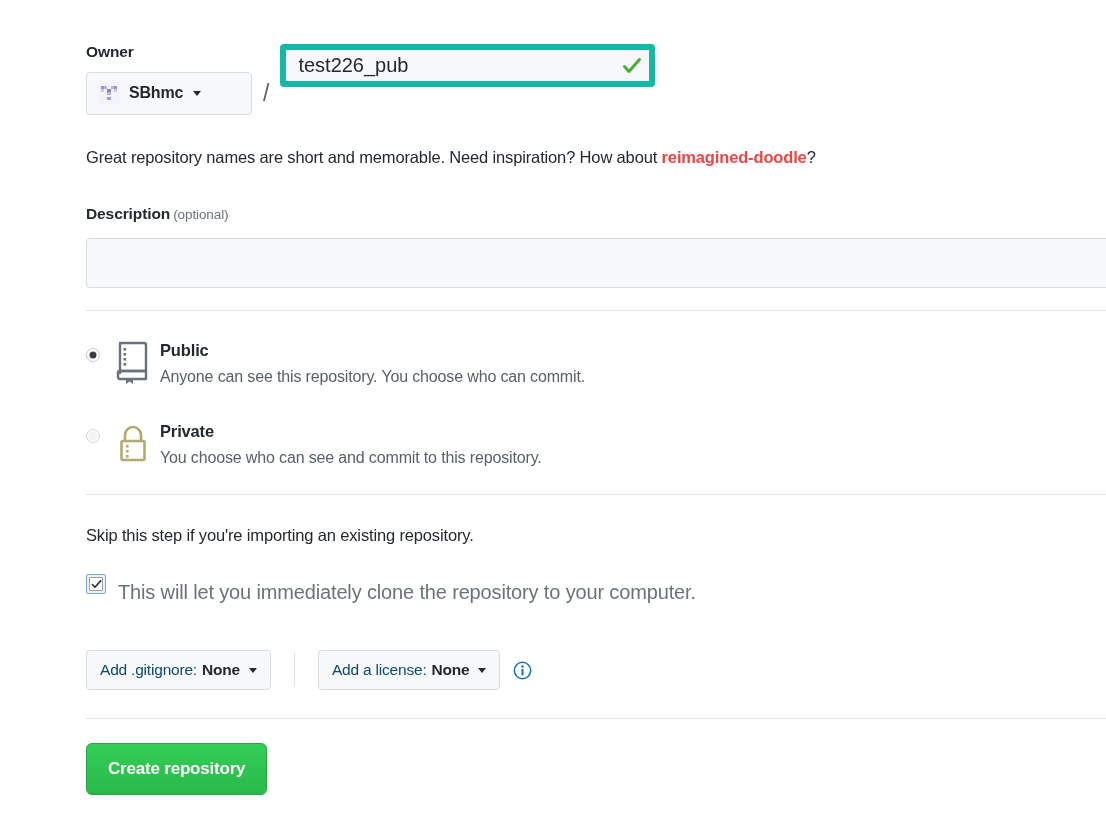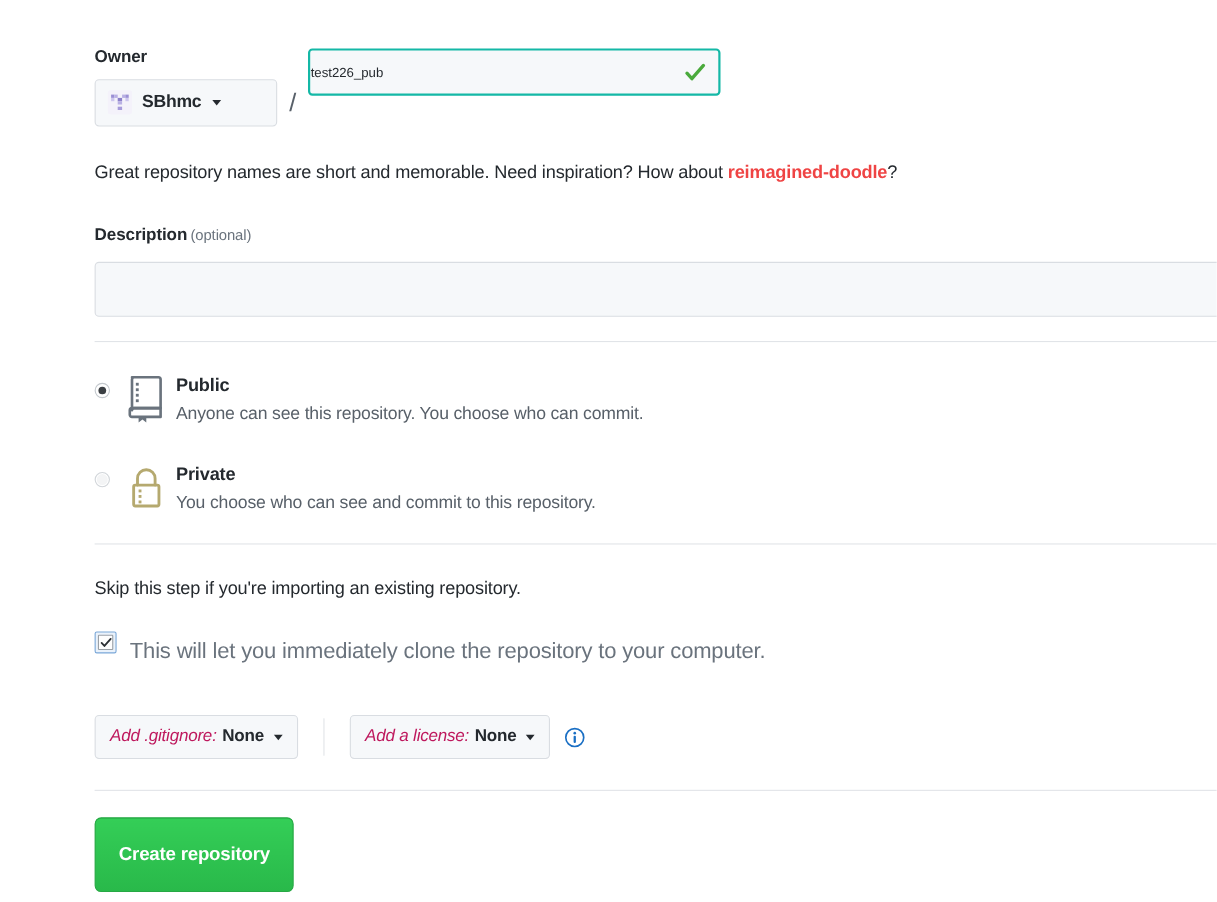--- a/index.html
+++ b/index.html
@@ -90,24 +90,24 @@
 
   .repo-input-wrap {
     position: relative;
     width: 375px;
     height: 43px;
   }
   .repo-input {
     width: 100%;
     height: 43px;
     background: #f6f8fa;
-    border: 2px solid #14b8a6;
+    border: 6px solid #14b8a6;
     border-radius: 4px;
-    padding: 0 44px 0 0;
-    font-size: 12px;
+    padding: 0 44px 0 12px;
+    font-size: 20px;
     font-family: "Liberation Sans", sans-serif;
     color: #24292e;
     outline: none;
   }
   .repo-check {
     position: absolute;
     right: 13px;
     top: 50%;
     transform: translateY(-50%);
     width: 20px; height: 20px;
@@ -300,23 +300,22 @@
     gap: 8px;
     padding: 0 13px;
     background: #f6f8fa;
     border: 1px solid #d9dde2;
     border-radius: 4px;
     cursor: pointer;
     white-space: nowrap;
   }
   .sel-lead {
     font-size: 15.5px;
-    color: #be185d;
+    color: #0c4a6e;
     letter-spacing: -0.2px;
-    font-style: italic;
   }
   .sel-val {
     font-size: 15.5px;
     font-weight: 700;
     color: #24292e;
     letter-spacing: -0.2px;
     margin-left: -3px;
   }
   .sel-sep {
     width: 1px;
@@ -329,21 +328,21 @@
     width: 19px; height: 19px;
     cursor: pointer;
     flex: 0 0 auto;
   }
 
   
   .create-btn {
     position: absolute;
     left: 86px;
     top: 743px;
-    height: 68px;
+    height: 52px;
     padding: 0 21px;
     background: #2cbf4e;
     background-image: linear-gradient(180deg,#34ce57 0%,#29b94a 100%);
     border: 1px solid #27a844;
     border-radius: 6px;
     color: #ffffff;
     font-size: 17px;
     font-weight: 700;
     font-family: "Liberation Sans", sans-serif;
     letter-spacing: -0.2px;

